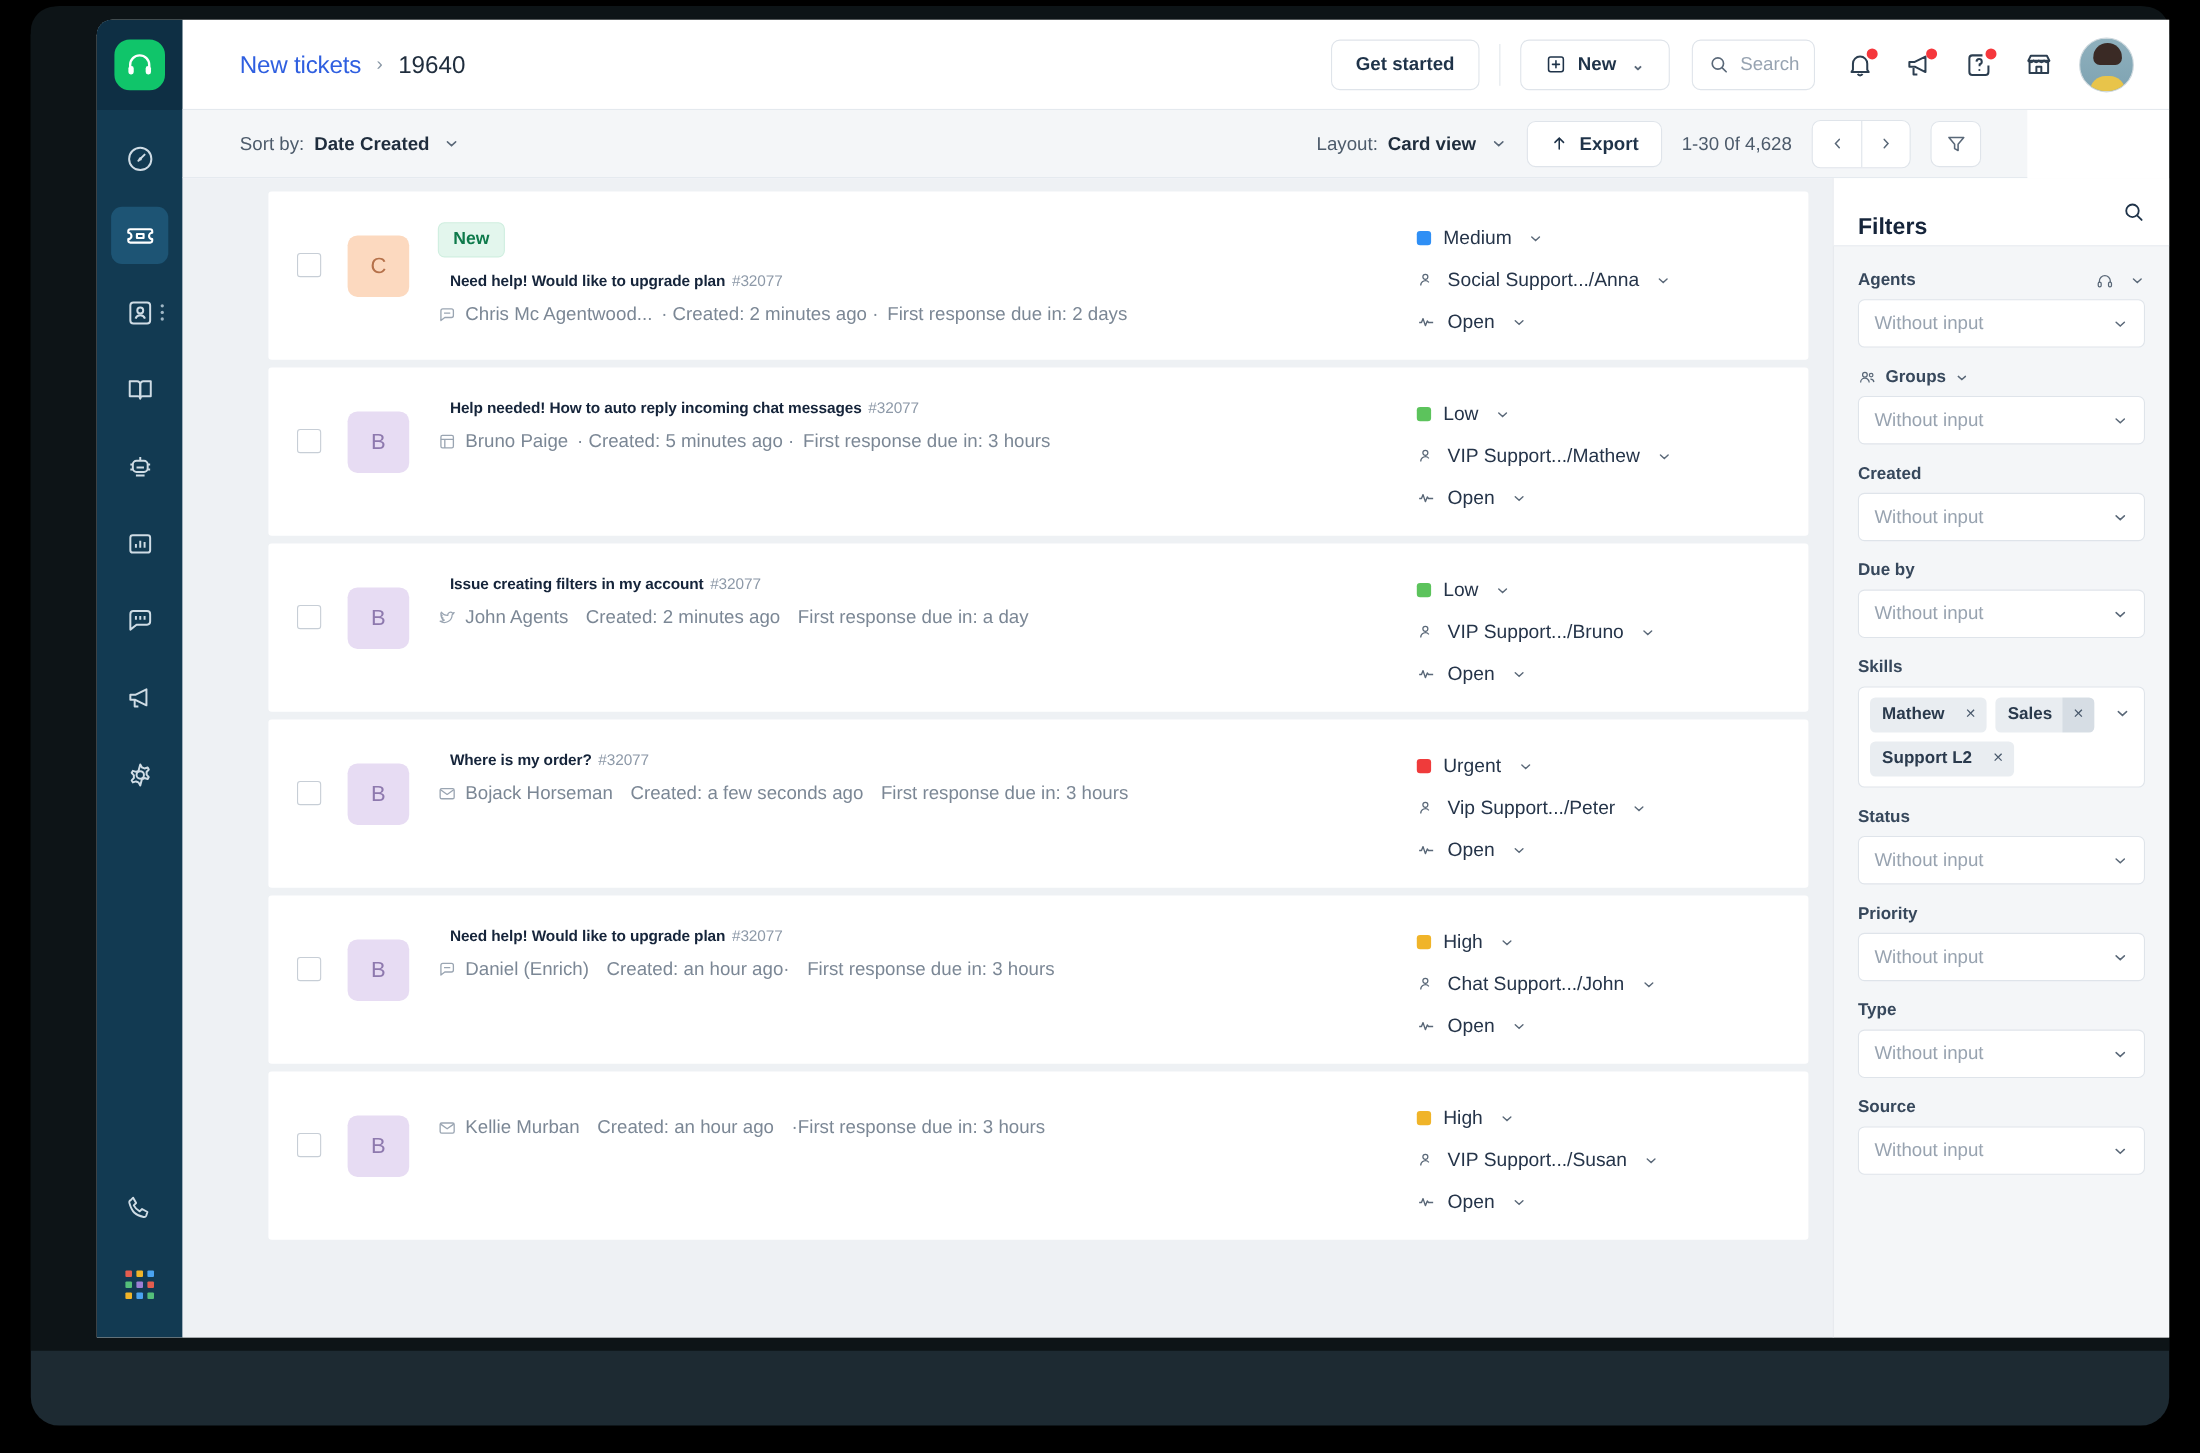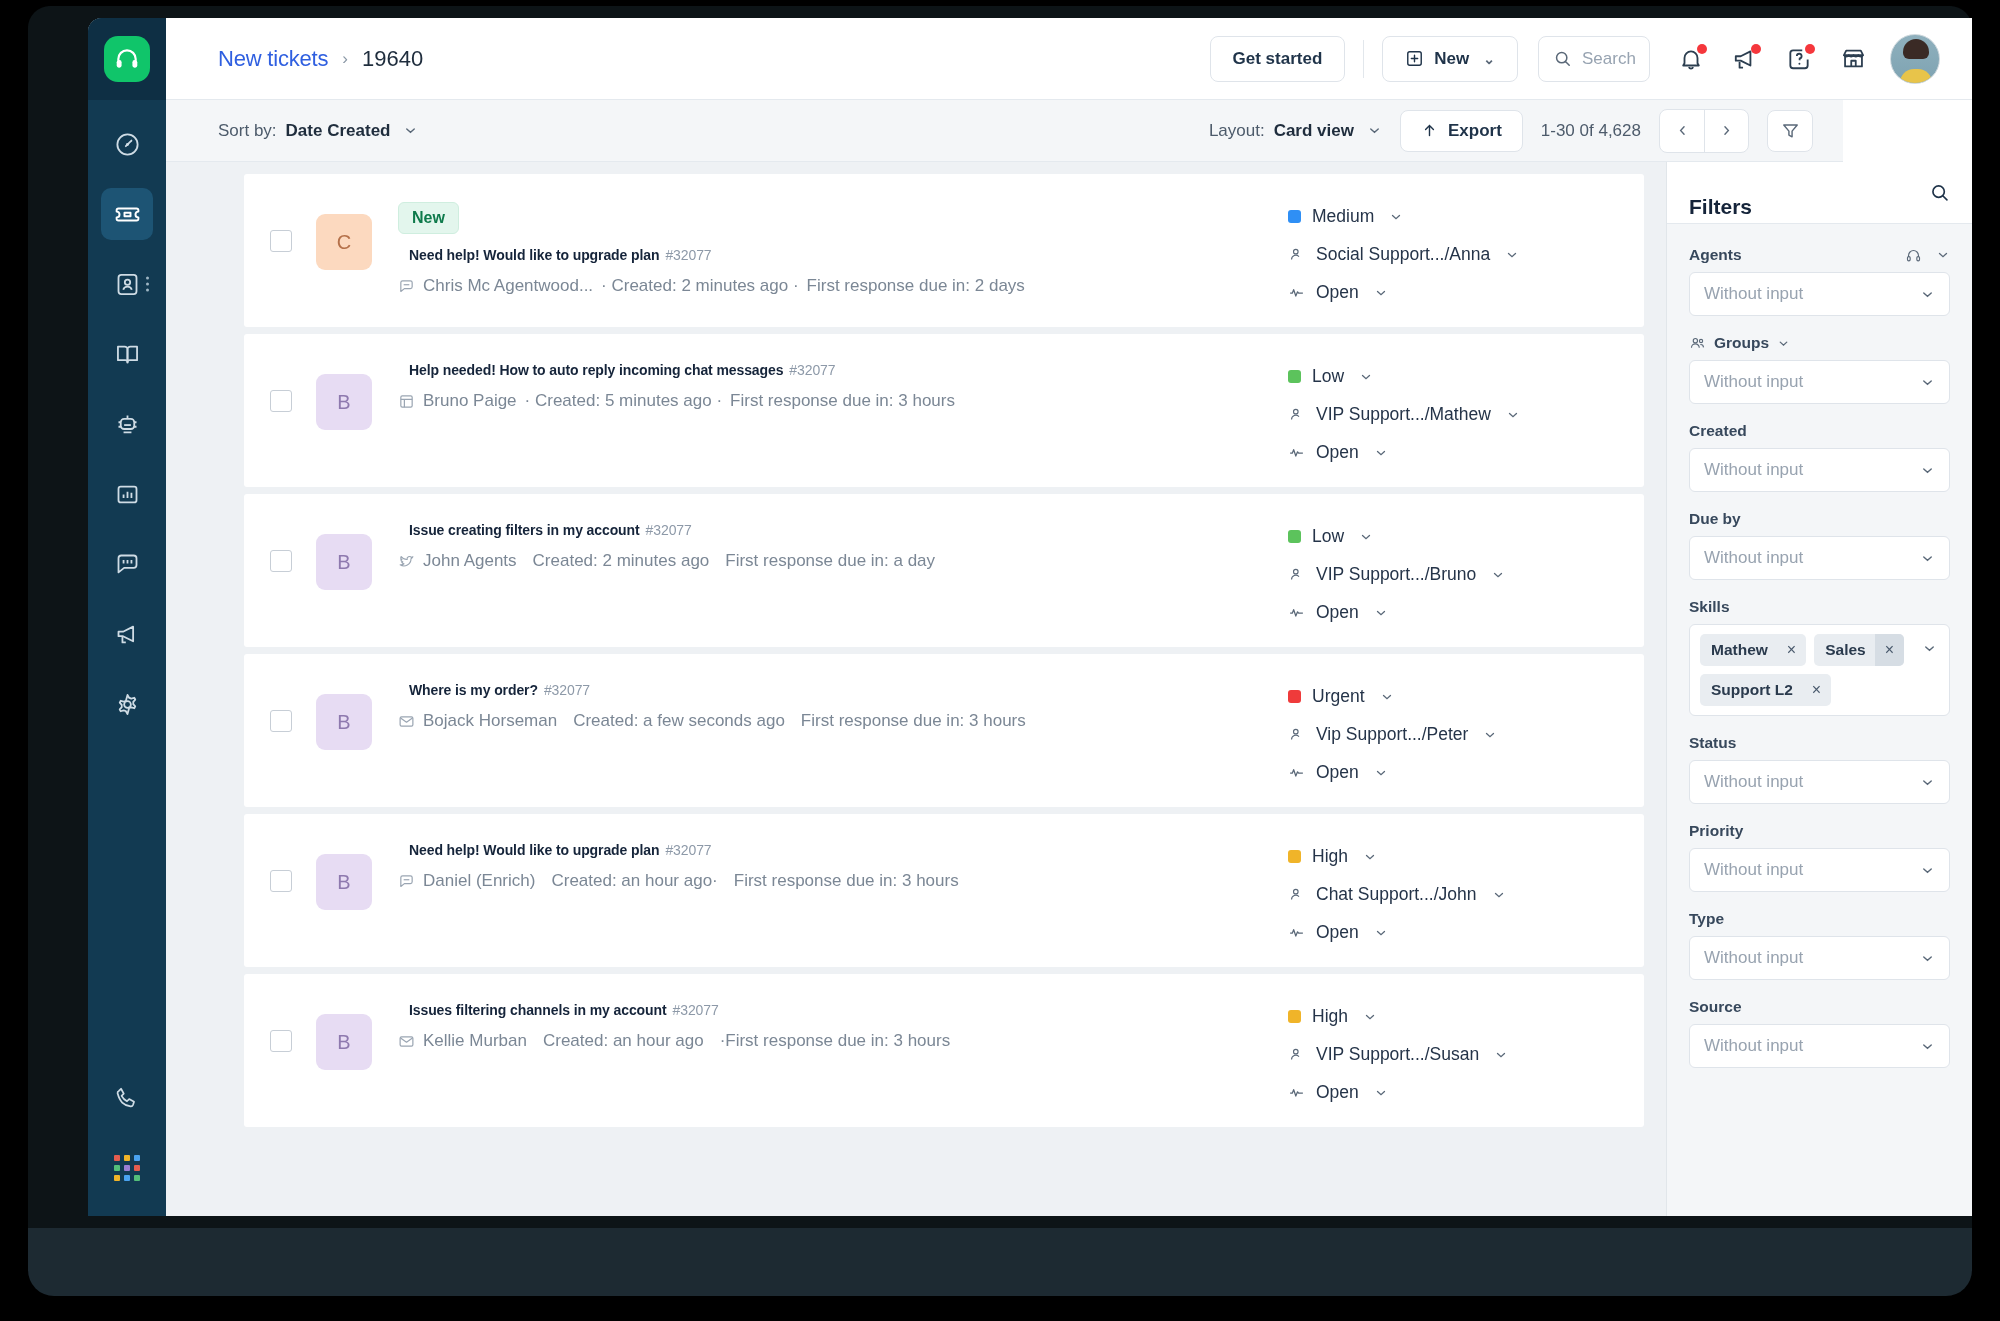--- a/index.html
+++ b/index.html
@@ -107,21 +107,21 @@
   #avatar:after{content:"";position:absolute;left:9px;bottom:0;width:32px;height:14px;background:#e8c44a;border-radius:16px 16px 0 0;}
 
   
   #subbar {
     position:absolute; left:78px; top:82px; width:1677px; height:62px;
     background:#f4f6f8; border-bottom:1px solid #e4e9ee;
     display:flex; align-items:center;
   }
   #sortby { margin-left:52px; font-size:17px; color:#4d5b6b; display:flex; align-items:center; gap:9px; }
   #sortby b { color:#1f2d3d; font-weight:700; }
-  #subbar-right { margin-left:auto; margin-right:30px; display:flex; align-items:center; gap:18px; }
+  #subbar-right { margin-left:auto; margin-right:42px; display:flex; align-items:center; gap:18px; }
   #layout { font-size:17px; color:#4d5b6b; display:flex; align-items:center; gap:9px; }
   #layout b { color:#1f2d3d; font-weight:700; }
   #export-btn { height:42px; padding:0 20px; background:#fff; border:1px solid #dfe4ea; border-radius:8px;
                 display:flex; align-items:center; gap:10px; color:#1f3349; font-size:17px; font-weight:700; }
   #pagecount { font-size:17px; color:#4d5b6b; }
   #pager { display:flex; border:1px solid #dfe4ea; border-radius:8px; overflow:hidden; background:#fff; }
   #pager div { width:44px; height:42px; display:flex; align-items:center; justify-content:center; color:#4d5b6b; }
   #pager div + div { border-left:1px solid #dfe4ea; }
   #filter-btn { width:46px; height:42px; background:#fff; border:1px solid #dfe4ea; border-radius:8px;
                 display:flex; align-items:center; justify-content:center; }
@@ -723,23 +723,20 @@
                   </svg>
                 </span>
             </div>
           </div>
         </div>
 
         <div class="card">
           <div class="chk"></div>
           <div class="av" style="background:#e7dcf3;color:#8e79ae">B</div>
           <div class="card-body">
-            <div class="subject">
-              <span>Issues filtering channels in my account</span><span class="tid">#32077</span>
-            </div>
             <div class="meta">
               <span>
                 <svg class="ic" width="17" height="17" viewBox="0 0 24 24" fill="none" stroke="#9aa5b2" stroke-width="1.7" stroke-linejoin="round">
                     <rect x="3" y="5.5" width="18" height="13" rx="2"></rect>
                     <path d="M3.6 7 12 13l8.4-6"></path>
                   </svg>
               </span>
               <span class="who">Kellie Murban</span>
               <span style="margin-left:8px">Created: an hour ago</span>
               <span style="margin-left:8px">·First response due in: 3 hours</span>

